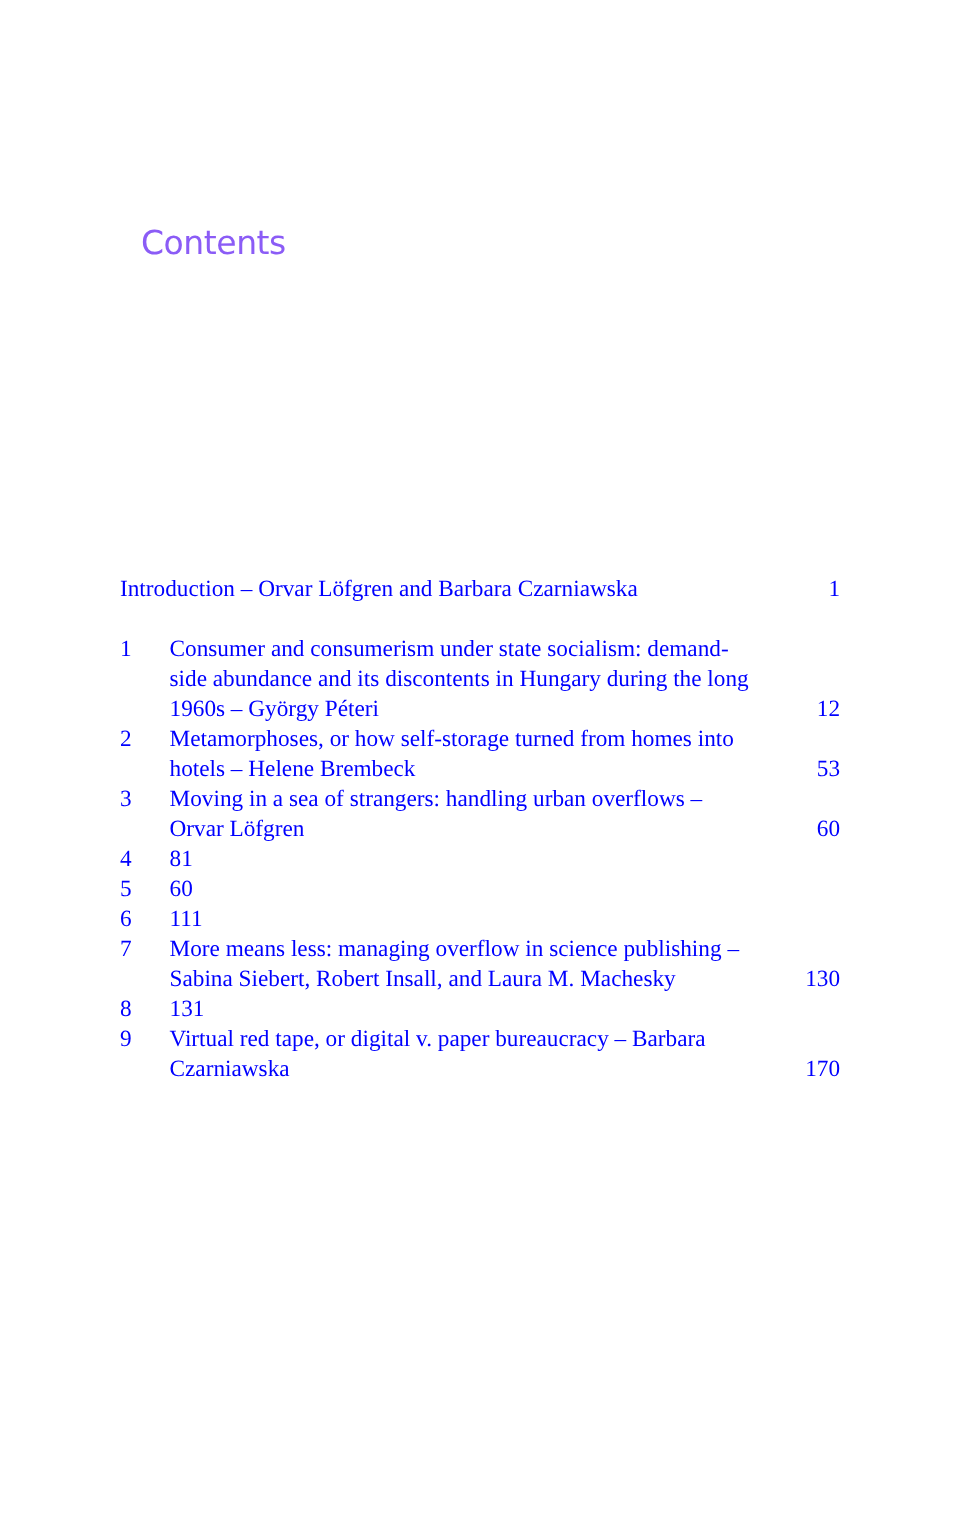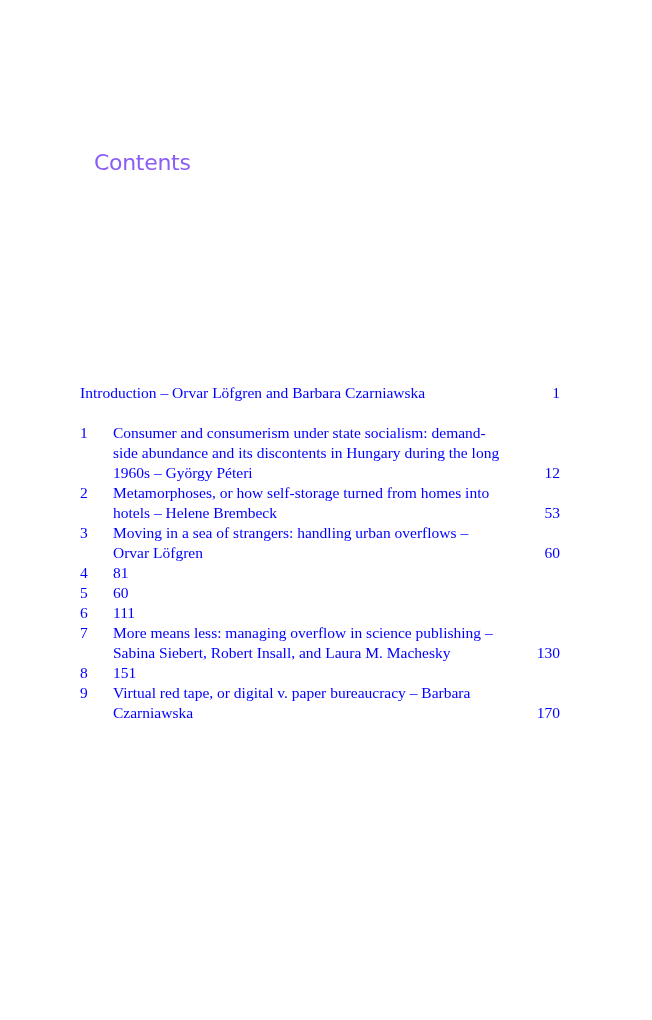--- a/index.html
+++ b/index.html
@@ -104,21 +104,21 @@
   </div>
 
   <div class="entry">
     <span class="num">7</span>
     <span class="title">More means less: managing overflow in science publishing – Sabina Siebert, Robert Insall, and Laura M. Machesky</span>
     <span class="page">130</span>
   </div>
 
   <div class="entry">
     <span class="num">8</span>
-    <span class="page">151</span>
+    <span class="page">131</span>
   </div>
 
   <div class="entry">
     <span class="num">9</span>
     <span class="title">Virtual red tape, or digital v. paper bureaucracy – Barbara Czarniawska</span>
     <span class="page">170</span>
   </div>
 
   <div class="gap"></div>
 

